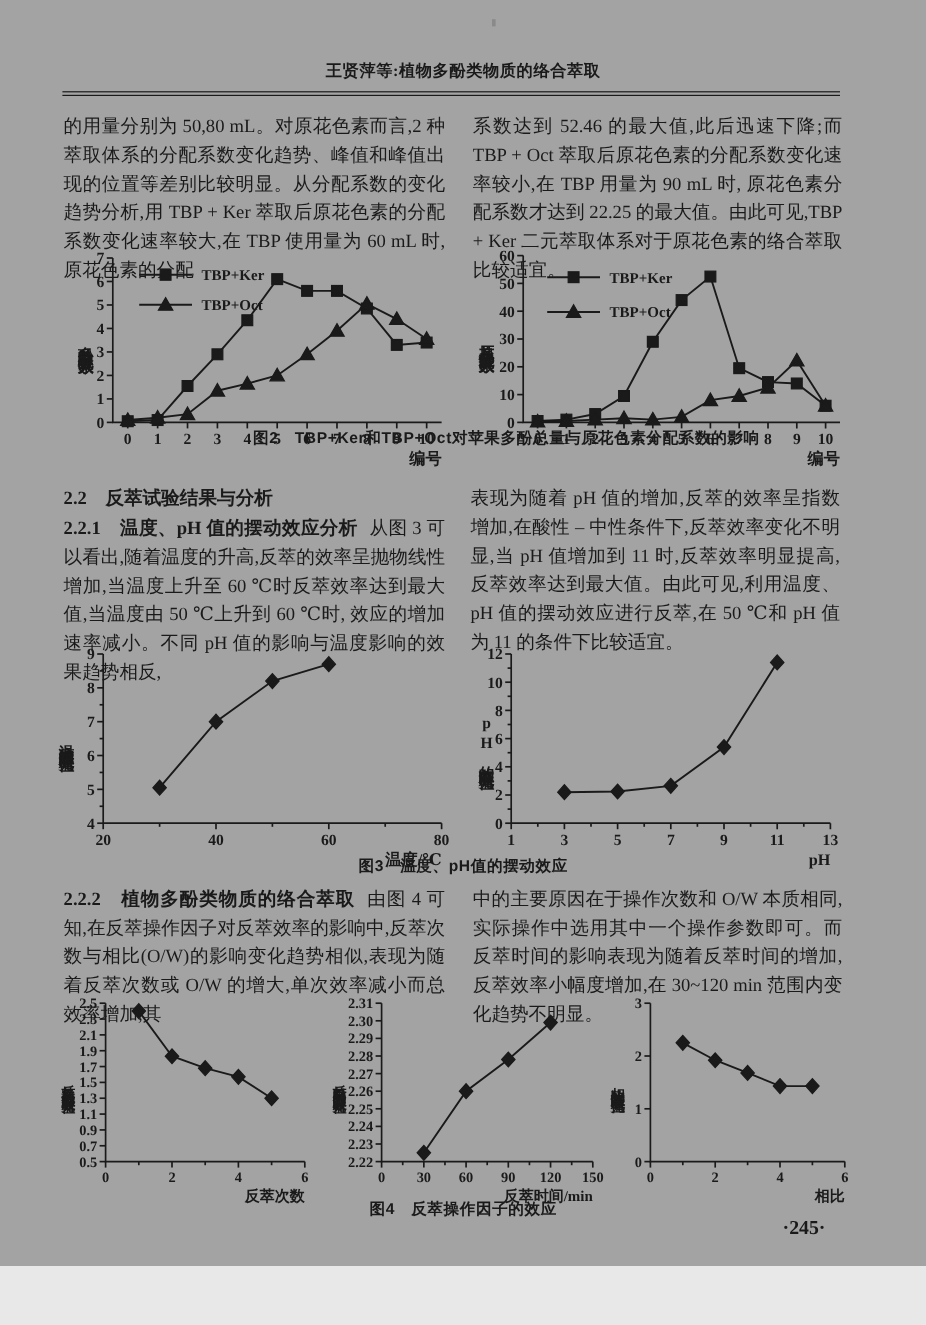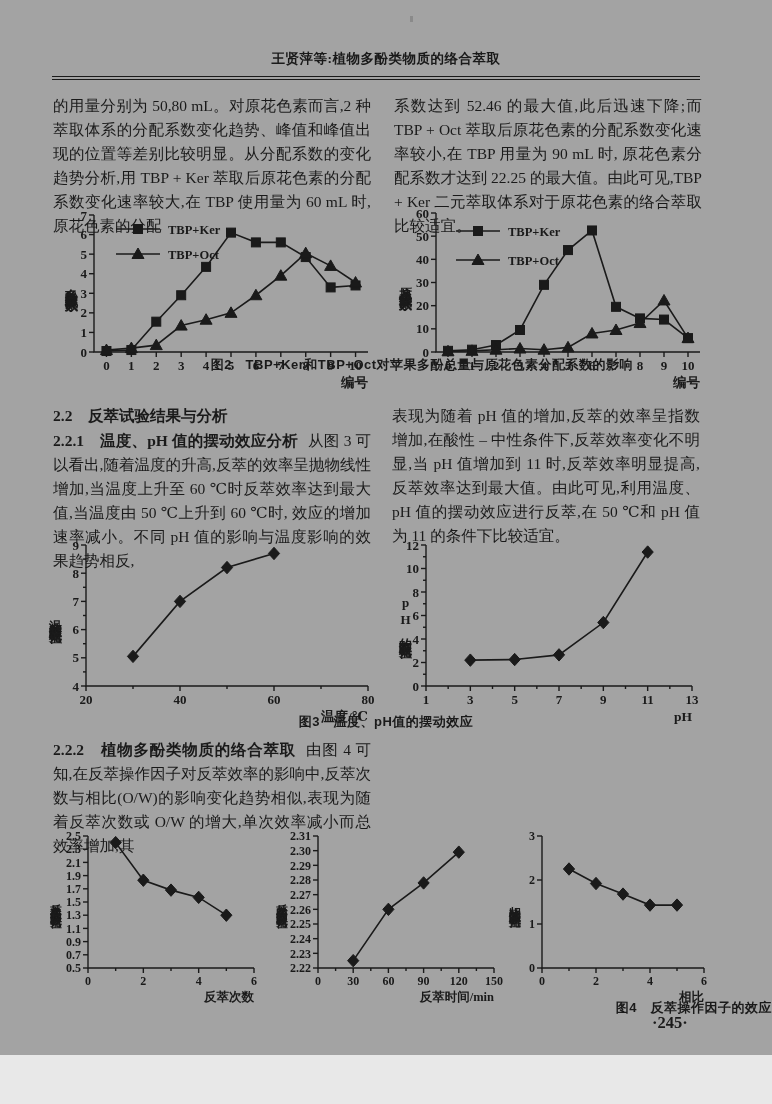--- a/index.html
+++ b/index.html
@@ -316,20 +316,21 @@
         <polygon points="215.33333333333331,85.35 220.9333333333333,91.55 215.33333333333331,97.75 209.73333333333332,91.55" class="mk"></polygon>
         <polygon points="259.6666666666667,14.849999999999984 265.2666666666667,21.049999999999983 259.6666666666667,27.249999999999982 254.0666666666667,21.049999999999983" class="mk"></polygon>
       </svg>
       <div class="ylabel" style="left: 8px; top: 84.5px; font-size: 13px;">pH的效应吸光值</div>
     </div>
 
   <p class="caption" style="top:713px;">图3　温度、pH值的摆动效应</p>
 
   <p class="body-text" style="left:53px;top:738px;width:318px;"><span class="runin-head">2.2.2　植物多酚类物质的络合萃取</span><span>由图 4 可知,在反萃操作因子对反萃效率的影响中,反萃次数与相比(O/W)的影响变化趋势相似,表现为随着反萃次数或 O/W 的增大,单次效率减小而总效率增加,其</span></p>
 
+  <p class="body-text" style="left:394px;top:738px;width:308px;">中的主要原因在于操作次数和 O/W 本质相同,实际操作中选用其中一个操作参数即可。而反萃时间的影响表现为随着反萃时间的增加,反萃效率小幅度增加,在 30~120 min 范围内变化趋势不明显。</p>
 
   <div class="chart" id="chart4" style="left: 38px; top: 824px; width: 234px; height: 192px;">
       <svg width="234" height="192">
         <path d="M 50 12 L 50 144 L 216 144" class="ax"></path>
         <line x1="50" y1="144" x2="50" y2="149" class="ax"></line>
         <text x="50" y="161" text-anchor="middle" class="tick" font-size="12">0</text>
         <line x1="105.33333333333333" y1="144" x2="105.33333333333333" y2="149" class="ax"></line>
         <text x="105.33333333333333" y="161" text-anchor="middle" class="tick" font-size="12">2</text>
         <line x1="160.66666666666666" y1="144" x2="160.66666666666666" y2="149" class="ax"></line>
         <text x="160.66666666666666" y="161" text-anchor="middle" class="tick" font-size="12">4</text>
@@ -445,17 +446,17 @@
         <polyline points="71,45 98,59.519999999999996 125,70.08000000000001 152,81.08000000000001 179,81.08000000000001" class="ser"></polyline>
         <polygon points="71,38.8 76.6,45 71,51.2 65.4,45" class="mk"></polygon>
         <polygon points="98,53.31999999999999 103.6,59.519999999999996 98,65.72 92.4,59.519999999999996" class="mk"></polygon>
         <polygon points="125,63.88000000000001 130.6,70.08000000000001 125,76.28000000000002 119.4,70.08000000000001" class="mk"></polygon>
         <polygon points="152,74.88000000000001 157.6,81.08000000000001 152,87.28000000000002 146.4,81.08000000000001" class="mk"></polygon>
         <polygon points="179,74.88000000000001 184.6,81.08000000000001 179,87.28000000000002 173.4,81.08000000000001" class="mk"></polygon>
       </svg>
       <div class="ylabel" style="left: 8px; top: 78px; font-size: 12px;">相比的效应吸光值</div>
     </div>
 
-  <p class="caption" style="top:999px;text-align:right;">图4　反萃操作因子的效应</p>
+  <p class="caption" style="top:999px;">图4　反萃操作因子的效应</p>
 
   <p class="page-number">·245·</p>
 
 </div>
 
 </body></html>

